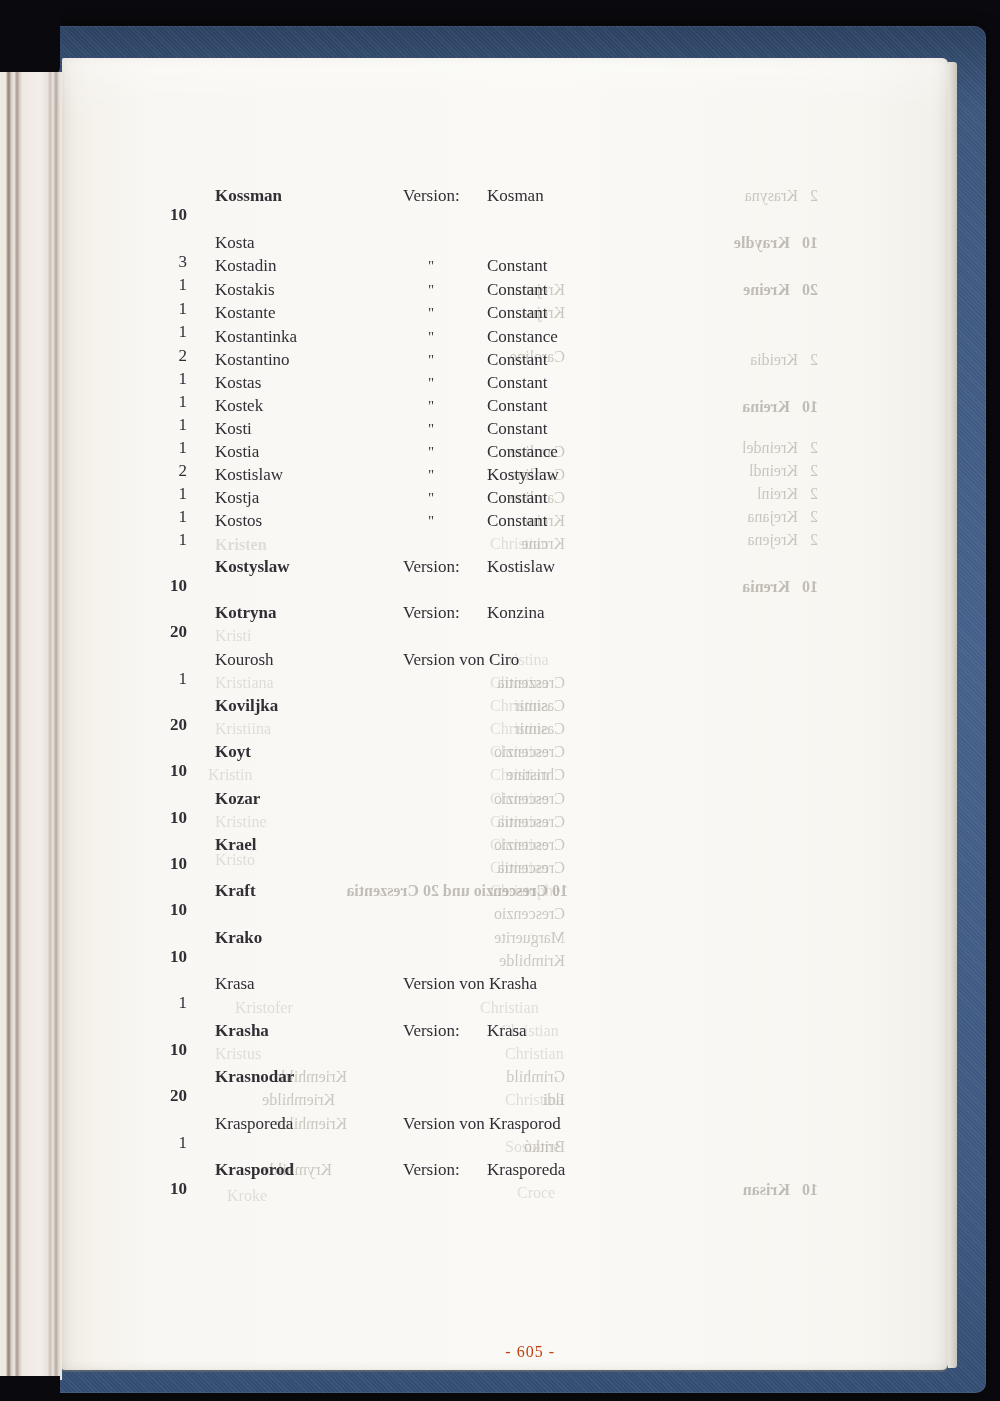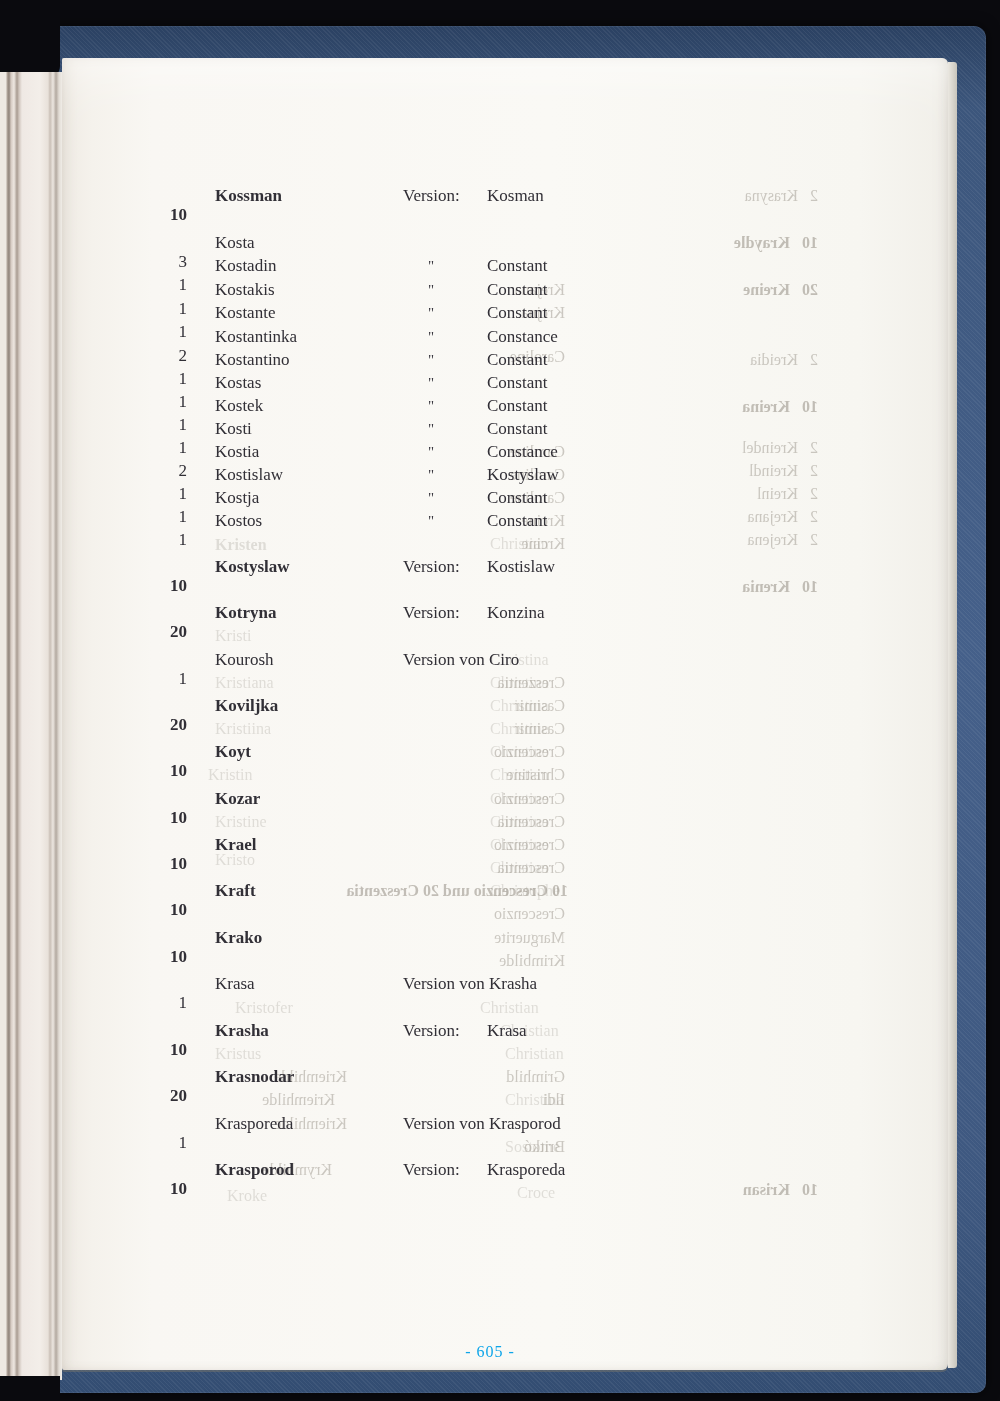--- a/index.html
+++ b/index.html
@@ -56,22 +56,22 @@
   
   #bleed{position:absolute;inset:0;z-index:2;}
   .bleed{
     position:absolute;white-space:pre;font-size:16px;height:22px;line-height:22px;
     color:#867f74;opacity:.40;filter:blur(.35px);
   }
   .bleed.m{transform:scaleX(-1);}
   .bleed.b{font-weight:700;opacity:.48;}
   .bleed.g{color:#8d887e;opacity:.24;}
   .pagenum{
-    position:absolute;left:425px;top:1343px;width:130px;text-align:center;
-    font-size:16px;letter-spacing:1px;color:#0ea5e9;z-index:3;
+    position:absolute;left:425px;top:1343px;width:130px;text-align:right;
+    font-size:16px;letter-spacing:1px;color:#c2410c;z-index:3;
   }
   #rows{position:absolute;inset:0;z-index:3;}
 </style>
 </head>
 <body style="--ink: #312f36;">
 
 <div class="scan">
   <div class="cover"></div>
   <div class="corner-tl"></div>
   <div class="stack"></div>

